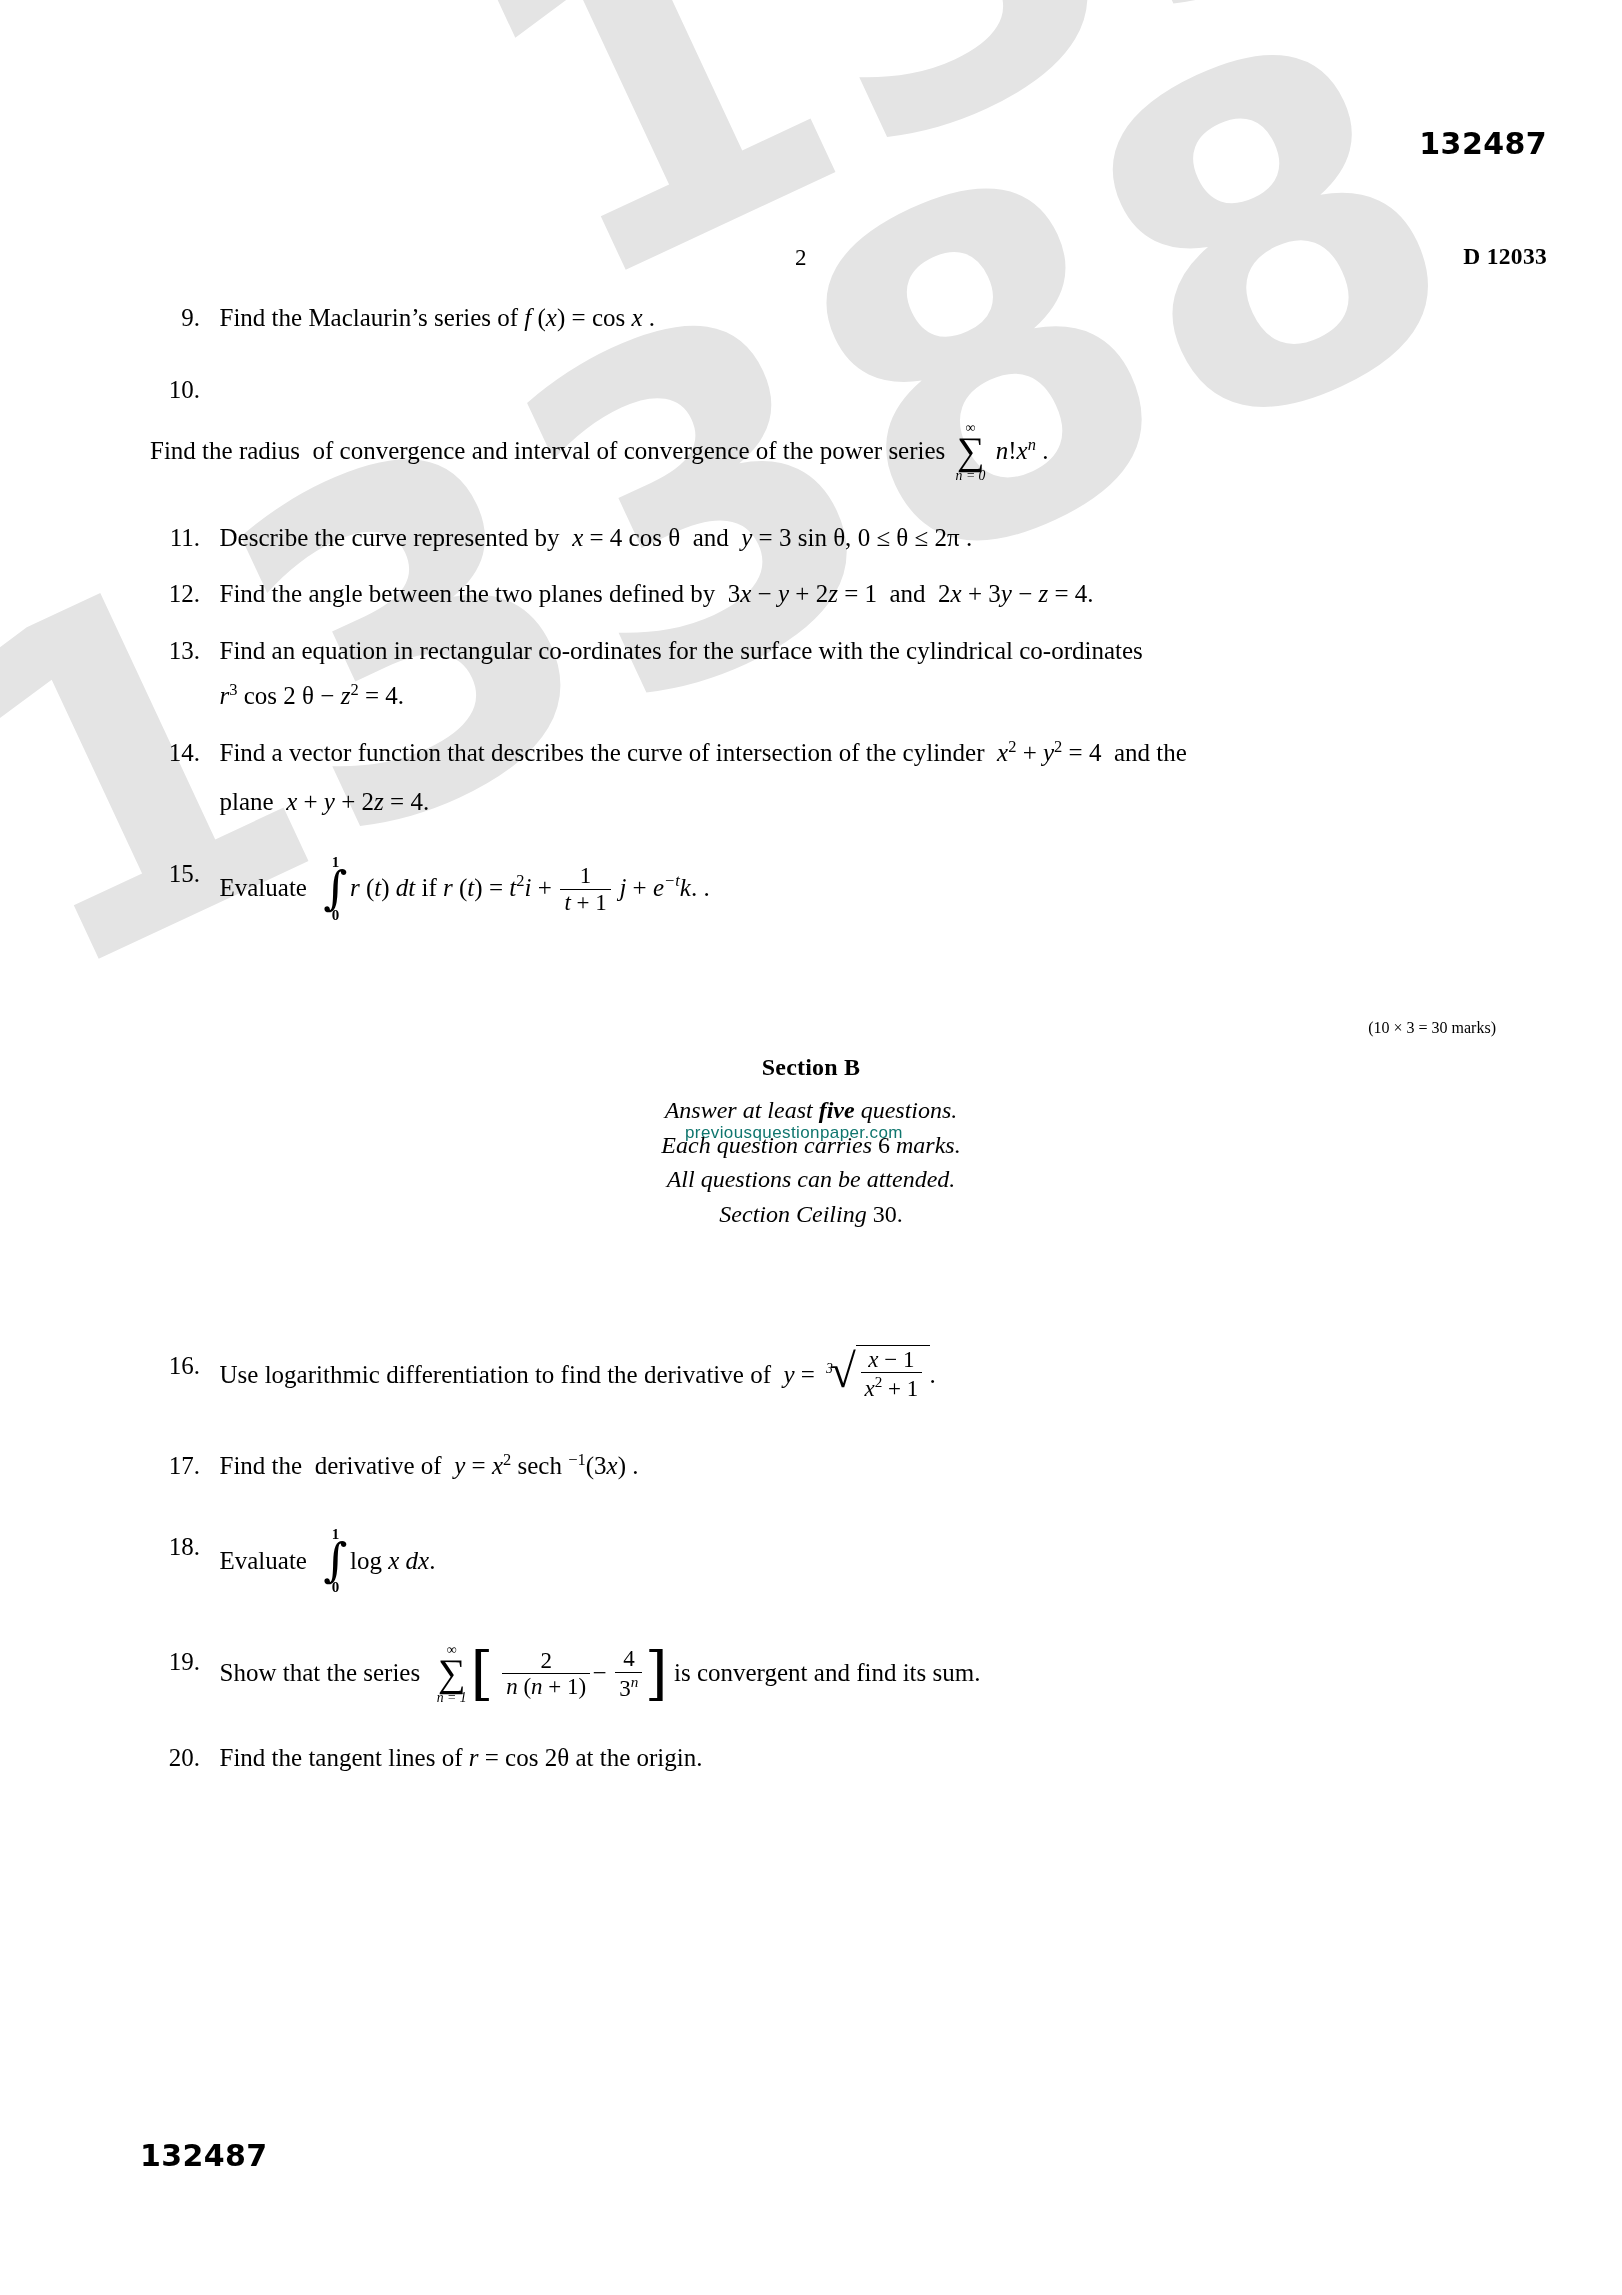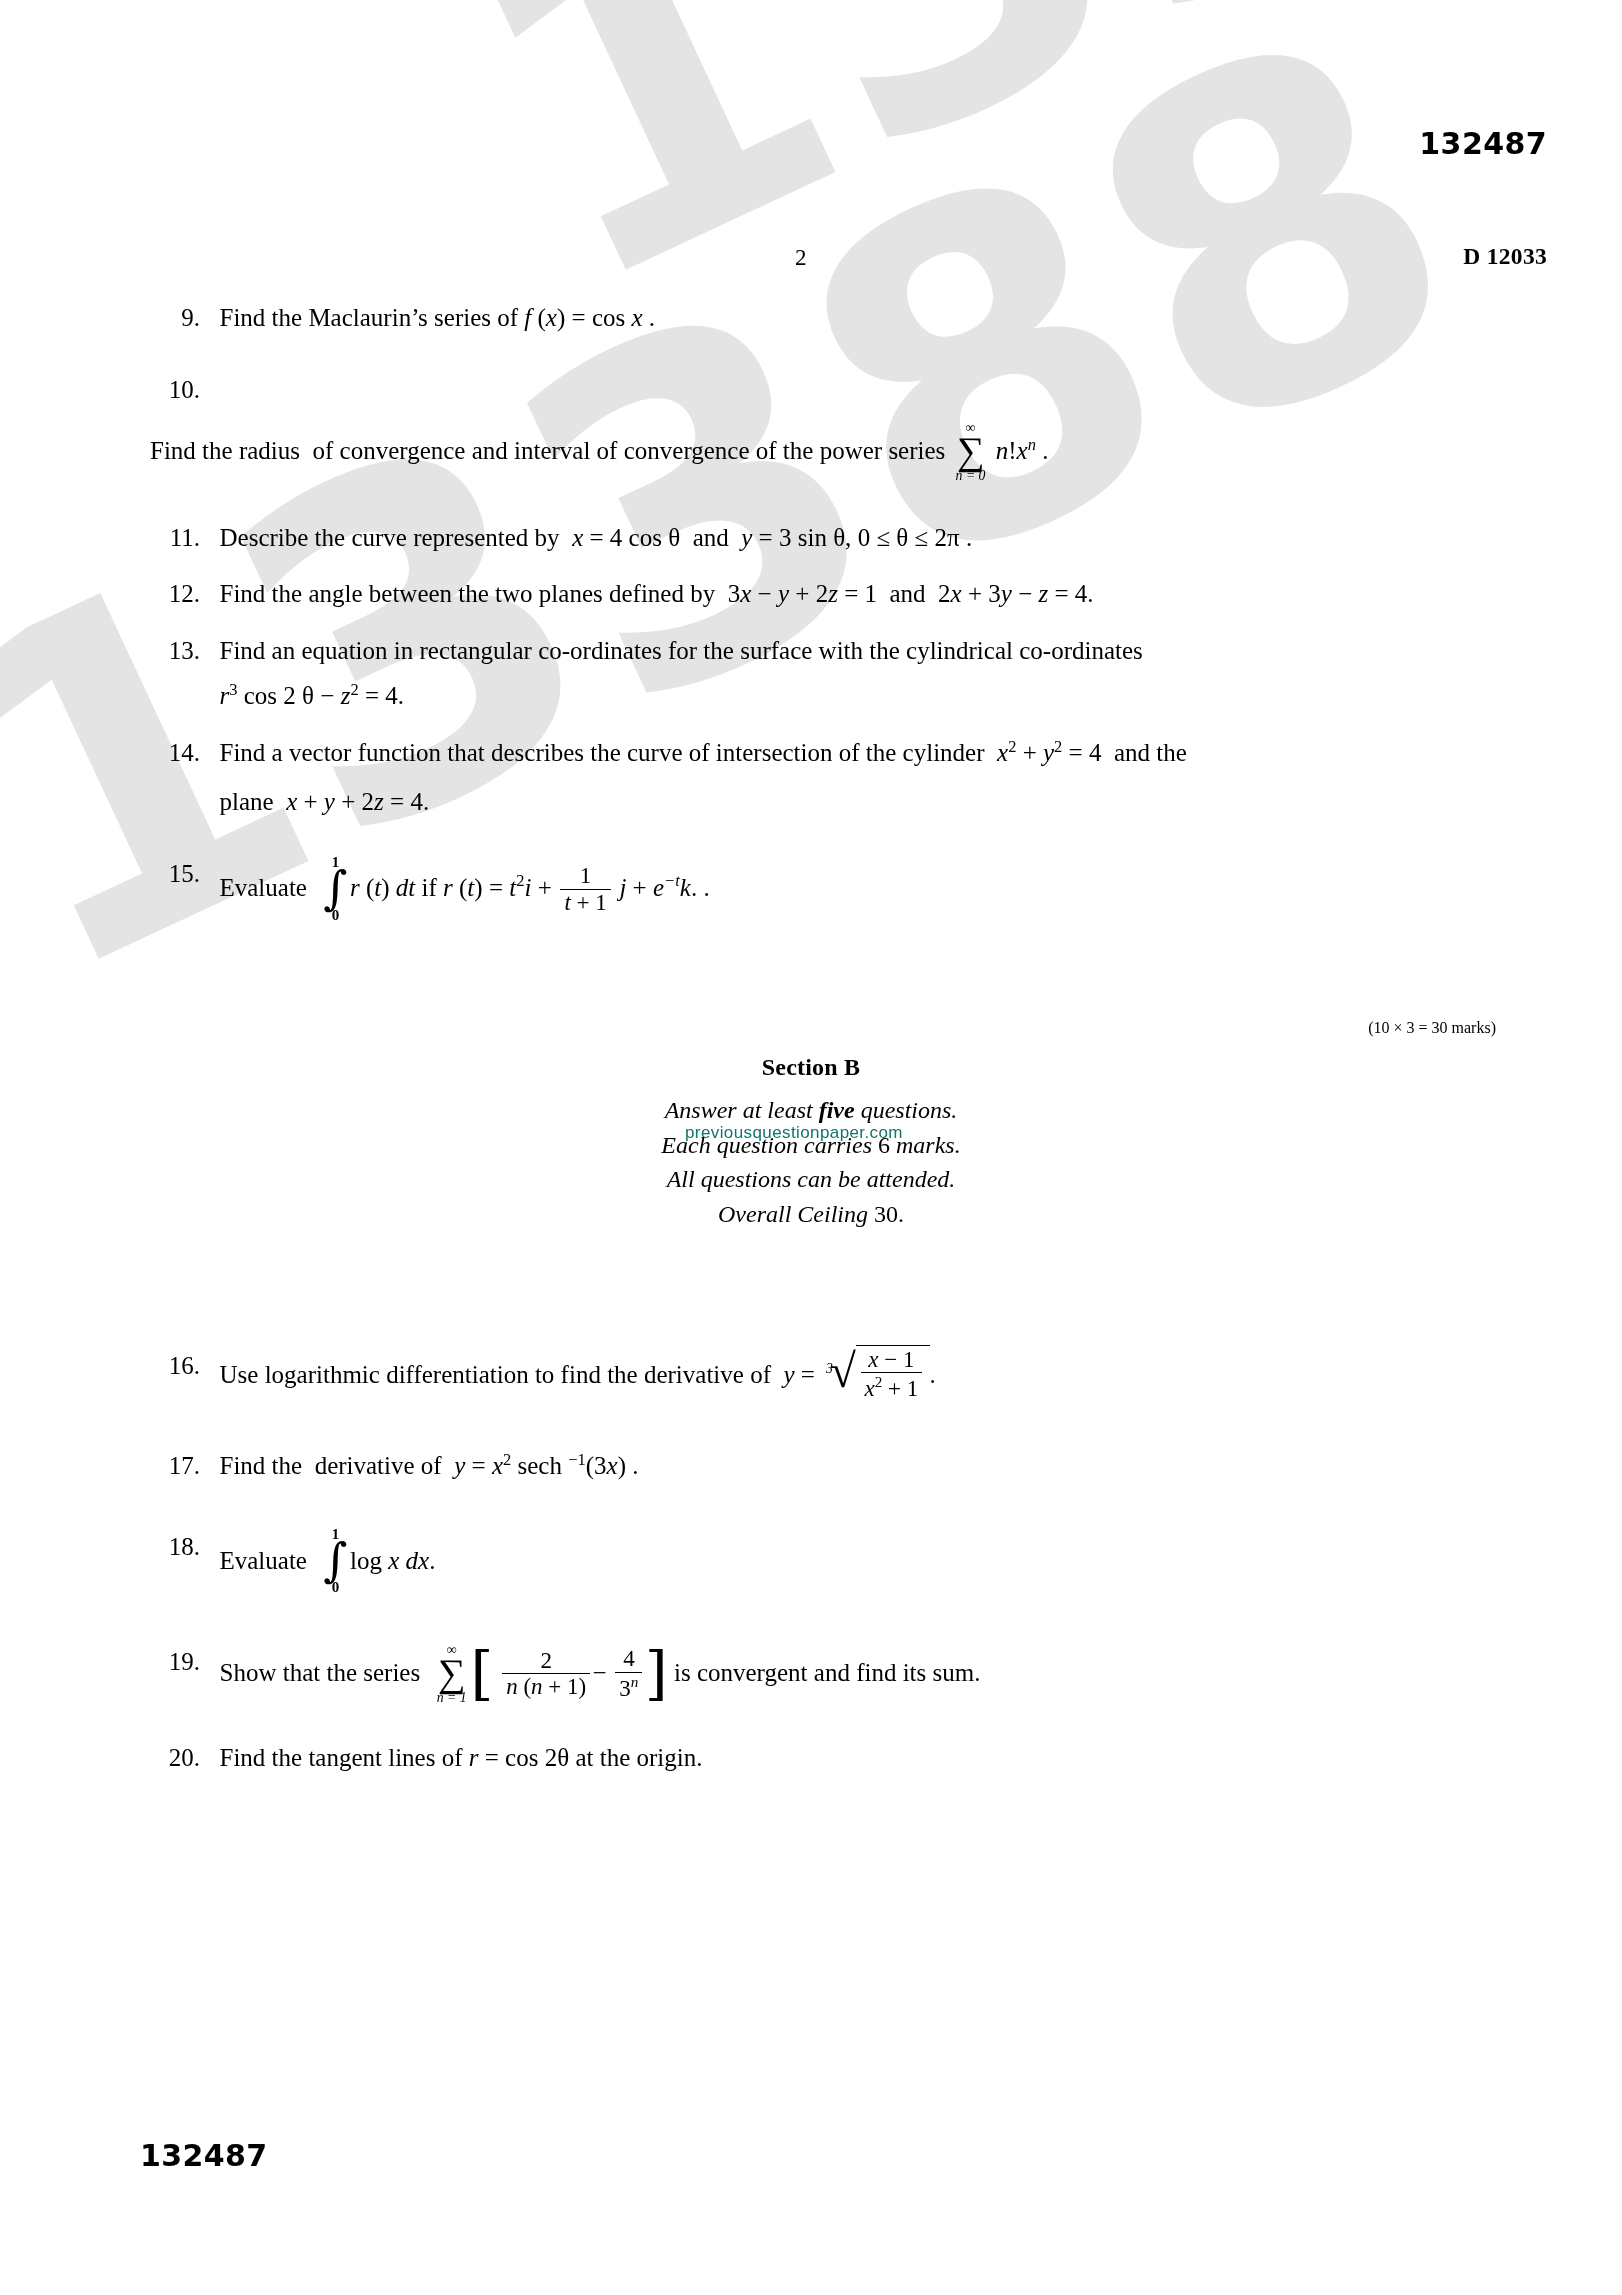--- a/index.html
+++ b/index.html
@@ -336,21 +336,21 @@
 
   <div class="section-sub">
     <div>
       <span>Answer at least </span><b>five</b><span> questions.</span>
     </div>
     <div>
       <span>Each question carries </span><span class="rmn">6</span><span> marks.</span>
     </div>
     <div>All questions can be attended.</div>
     <div>
-      <span>Overall Ceiling </span><span class="rmn">30.</span>
+      <span>Section Ceiling </span><span class="rmn">30.</span>
     </div>
   </div>
 
   <div class="qlist" style="top:1348px;">
 
     <div class="q" style="margin-bottom:42px;">
       <span class="num">16.</span>
       <span class="body">
         Use logarithmic differentiation to find the derivative of&nbsp;
         <i class="m">y</i> =

